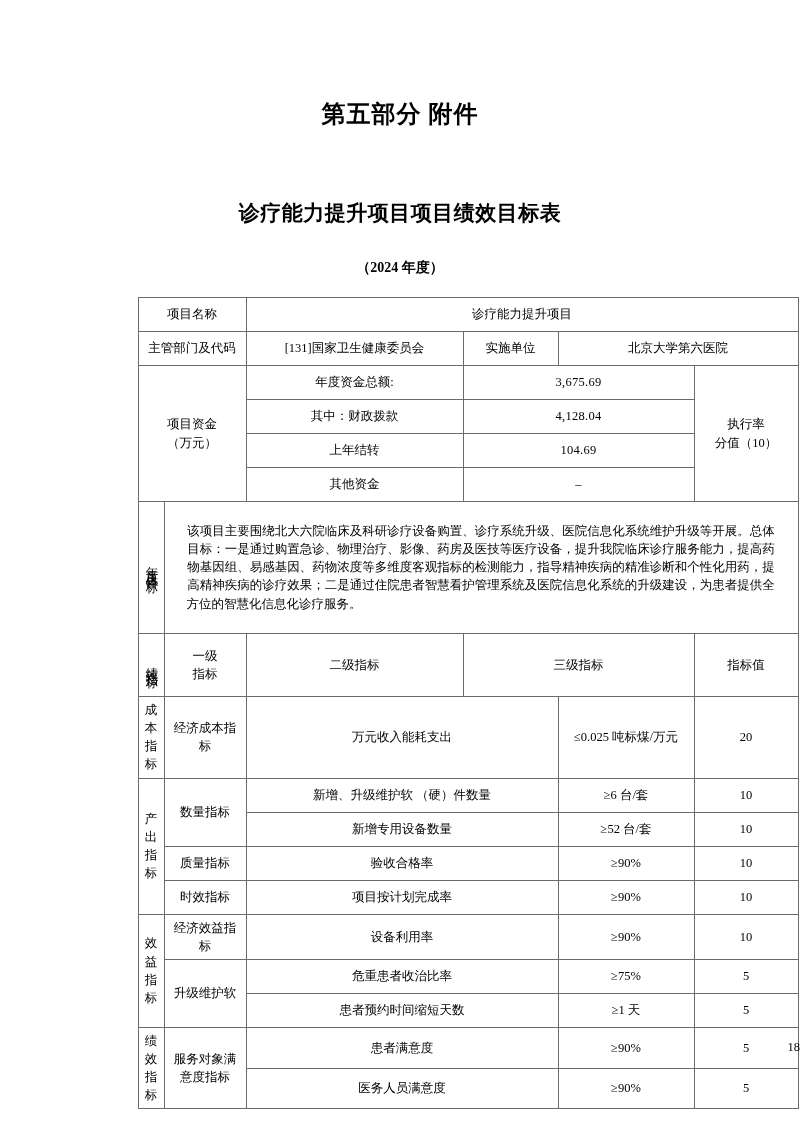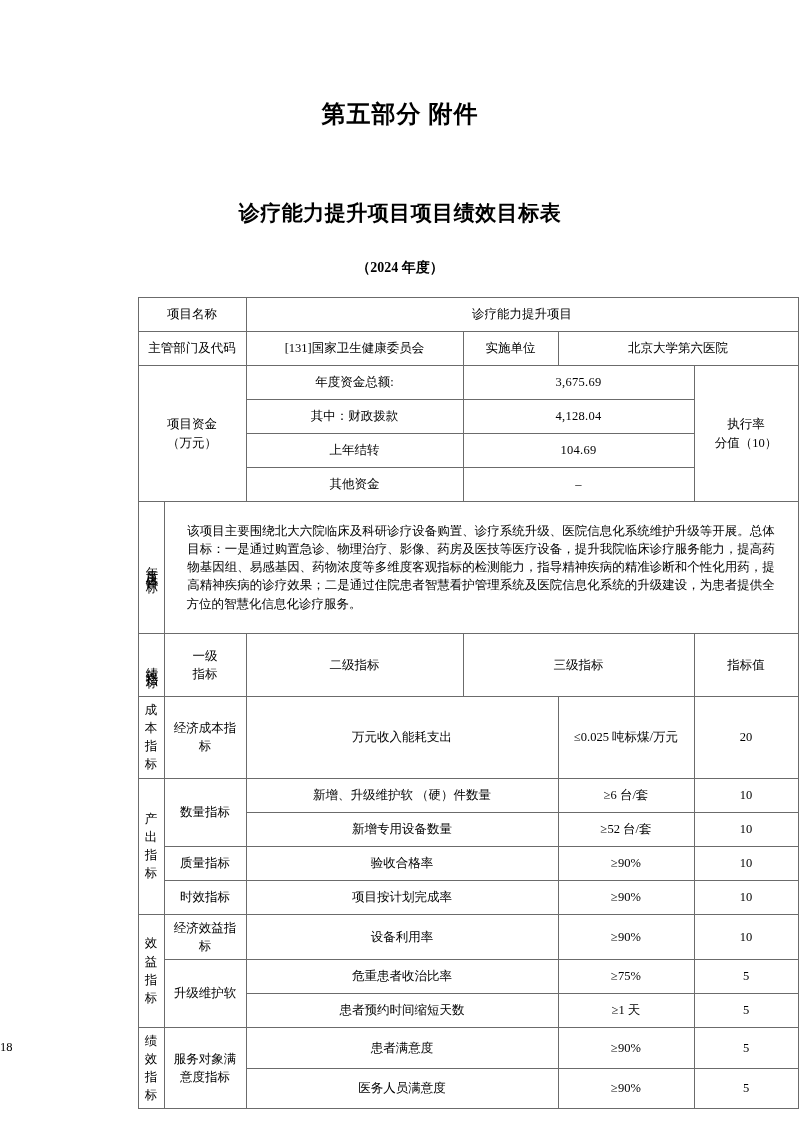--- a/index.html
+++ b/index.html
@@ -100,21 +100,21 @@
     vertical-align: top;
   }
   .goal-text p { margin: 16px; text-indent: 0; }
 
   .two-line { line-height: 1.35; }
 
   .pagenum {
     position: absolute;
     left: 0; right: 0;
     top: 1040px;
-    text-align: left;
+    text-align: right;
     font-size: 12.5px;
   }
 </style>
 </head>
 <body>
 
 <div class="page">
 
   <div class="part-title">第五部分  附件</div>
   <div class="doc-title">诊疗能力提升项目项目绩效目标表</div>

